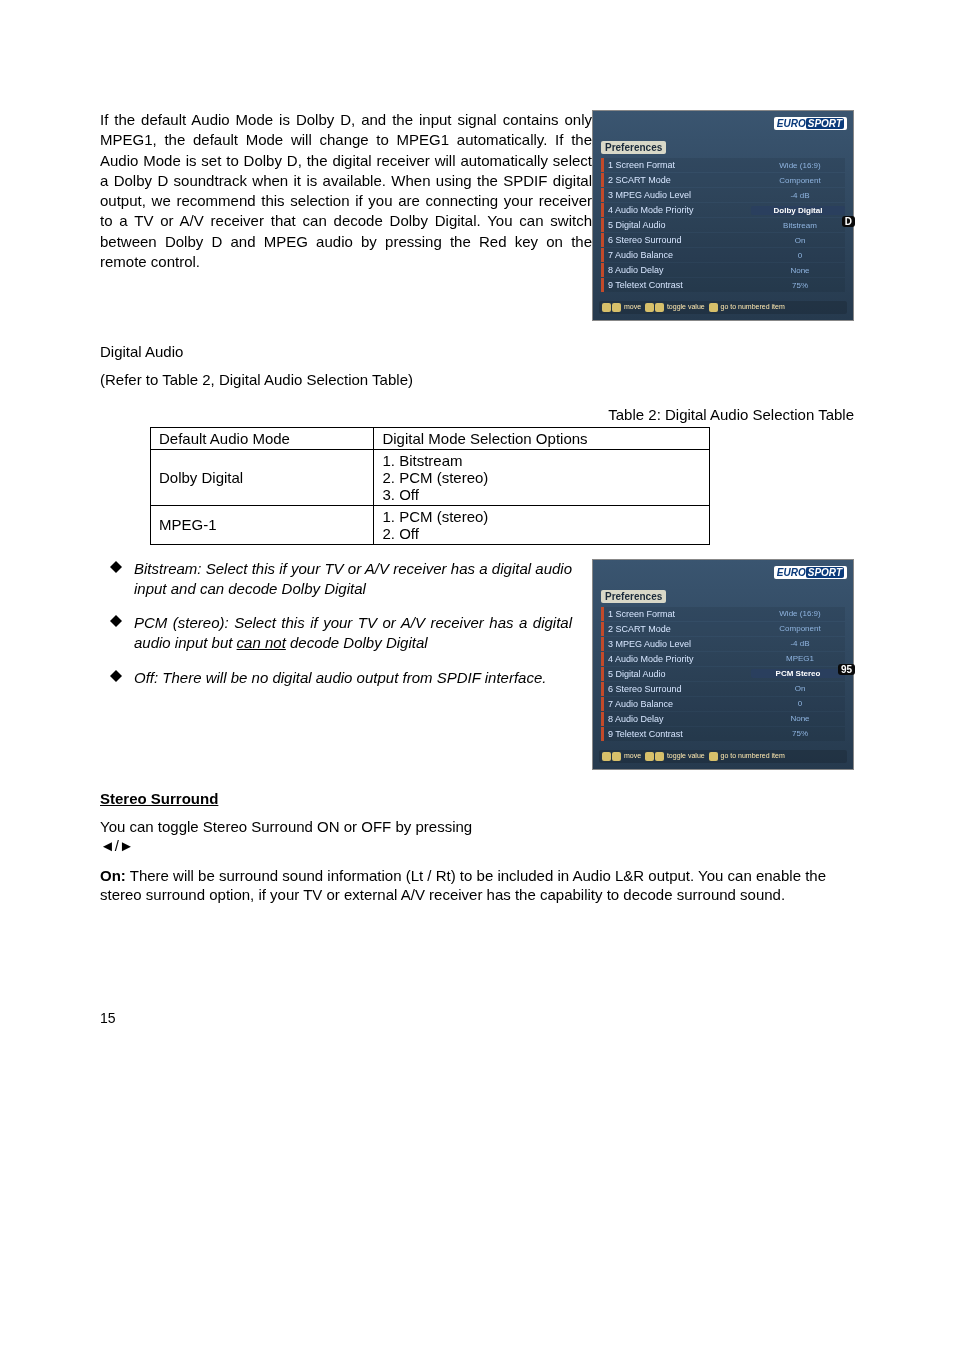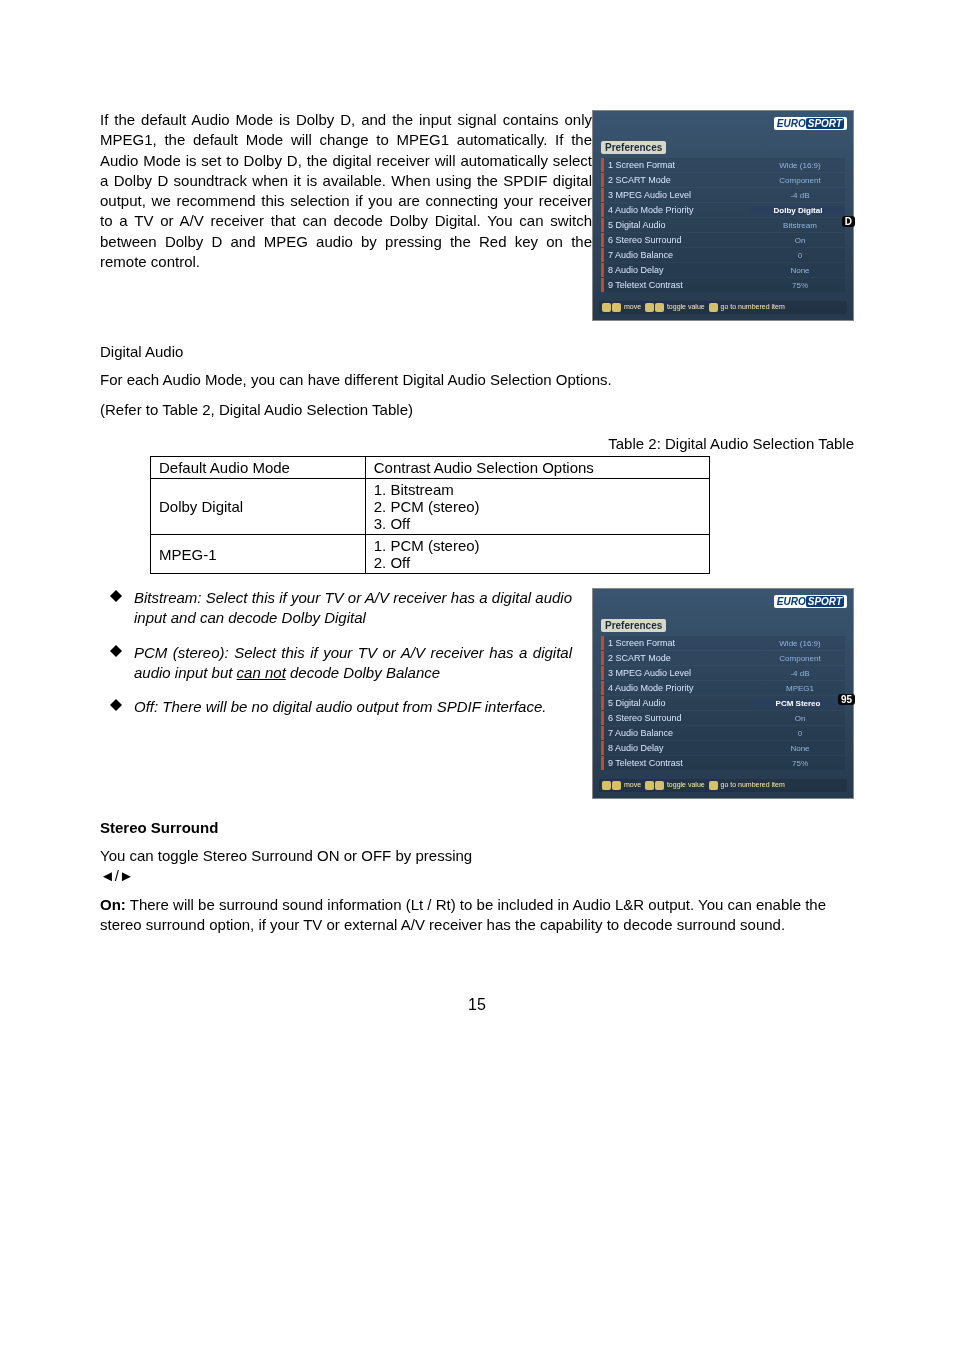--- a/index.html
+++ b/index.html
@@ -39,26 +39,26 @@
   }
 
   
   .options-row { display: flex; align-items: flex-start; gap: 20px; margin-top: 14px; }
   .options-col { flex: 1; }
   .opt-item { display: flex; align-items: flex-start; gap: 10px; margin-bottom: 14px; }
   .opt-item .diamond { flex: 0 0 14px; margin-top: 2px; }
   .opt-item .txt { text-align: justify; line-height: 1.35; font-style: italic; }
   .underline { text-decoration: underline; }
 
-  .section-heading { font-weight: bold; margin-top: 20px; margin-bottom: 10px; }
+  .section-heading { font-weight: bold; margin-top: 20px; margin-bottom: 10px; text-decoration: underline; }
   .bold { font-weight: bold; }
 
   .arrows { font-size: 15px; }
 
-  .page-num { text-align: center; margin-top: 62px; font-size: 16px; }
+  .page-num { text-align: left; margin-top: 105px; font-size: 14px; }
 
   
   .screenshot {
     width: 262px;
     border: 1px solid #888;
     box-sizing: border-box;
     font-size: 9px;
     color: #cfe0ff;
     background: linear-gradient(#3a5570, #263a4e);
   }
@@ -171,29 +171,28 @@
         <span class="pill"></span><span class="pill"></span>
         <span>toggle value</span>&nbsp;
         <span class="pill"></span>
         <span>go to numbered item</span>
       </div>
       <span class="shot-side-badge">D</span>
     </div>
   </div>
 
   <div class="heading-small">Digital Audio</div>
-  <div class="para">For each Audio Mode, you can have different Digital Audio Selection Options.</div>
   <div class="para">(Refer to Table 2, Digital Audio Selection Table)</div>
 
   <div class="table-caption">Table 2: Digital Audio Selection Table</div>
   <table class="sel-table">
     <thead>
       <tr>
         <th>Default  Audio Mode</th>
-        <th>Contrast Audio Selection Options</th>
+        <th>Digital Mode Selection Options</th>
       </tr>
     </thead>
     <tbody id="sel-tbody">
         <tr>
           <td style="vertical-align: middle;">Dolby Digital</td>
           <td style="white-space: pre-line;">1. Bitstream
 2. PCM (stereo)
 3. Off</td>
         </tr>
         <tr>
@@ -214,21 +213,21 @@
         </span>
         <span class="txt">Bitstream: Select this if your TV or A/V receiver has a digital audio input and can decode Dolby Digital</span>
       </div>
       <div class="opt-item">
         <span class="diamond">
           <svg width="12" height="12" viewBox="0 0 10 10">
               <polygon points="5,0 10,5 5,10 0,5" fill="#000"></polygon>
             </svg>
         </span>
         <span class="txt">
-          <span>PCM (stereo): Select this if your TV or A/V receiver has a digital audio input but </span><span class="underline">can not</span><span> decode Dolby Balance</span>
+          <span>PCM (stereo): Select this if your TV or A/V receiver has a digital audio input but </span><span class="underline">can not</span><span> decode Dolby Digital</span>
         </span>
       </div>
       <div class="opt-item">
         <span class="diamond">
           <svg width="12" height="12" viewBox="0 0 10 10">
               <polygon points="5,0 10,5 5,10 0,5" fill="#000"></polygon>
             </svg>
         </span>
         <span class="txt">Off: There will be no digital audio output from SPDIF interface.</span>
       </div>

